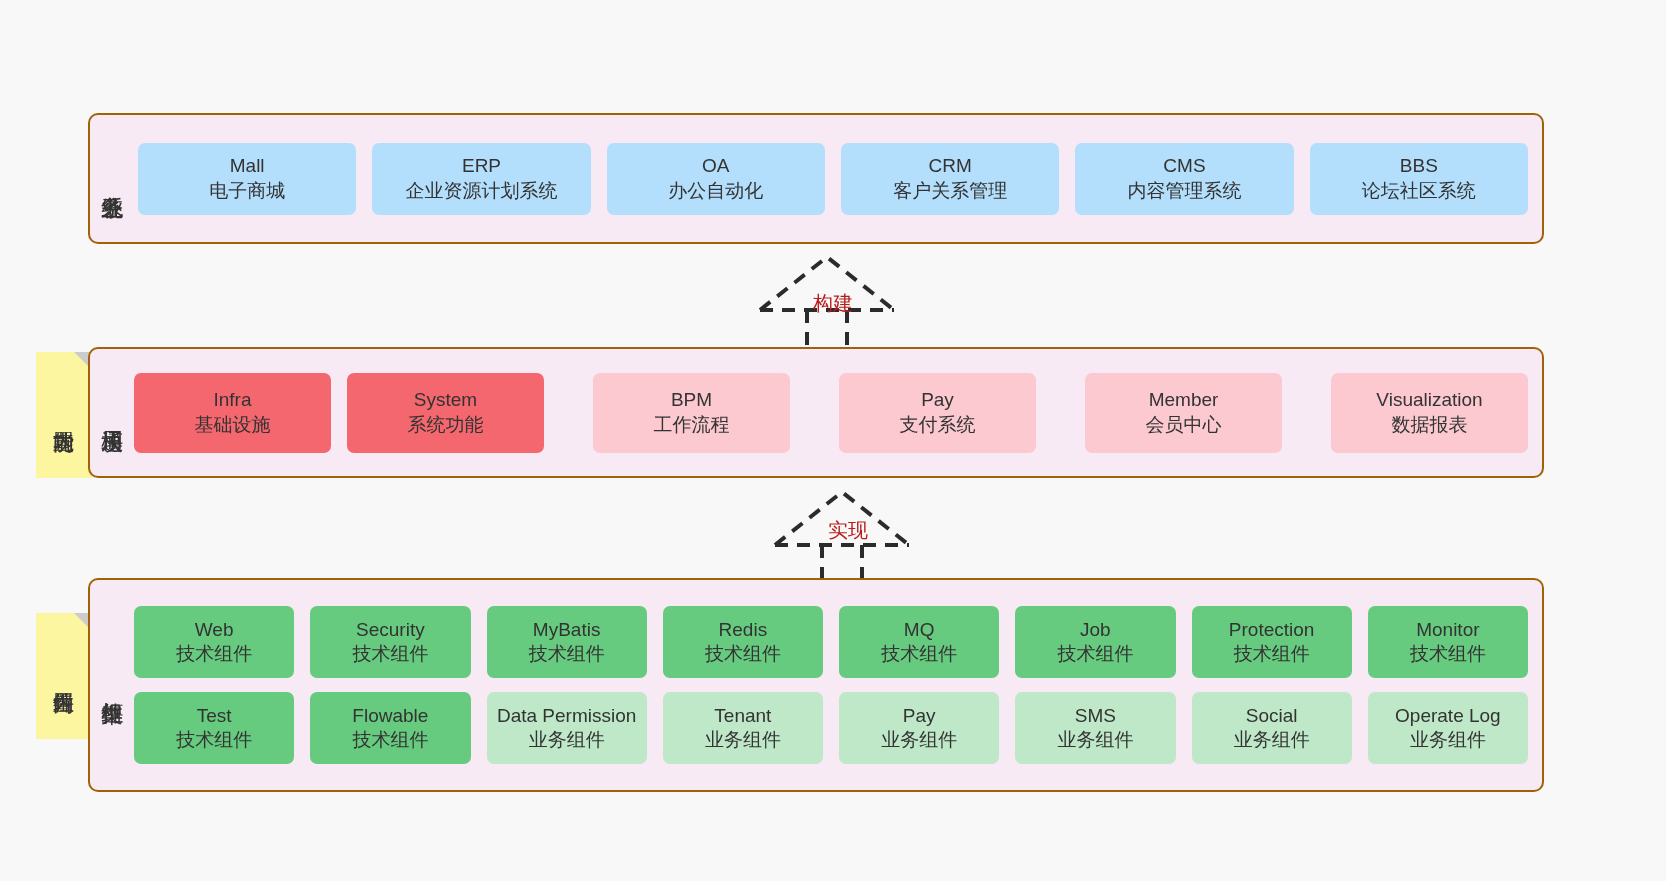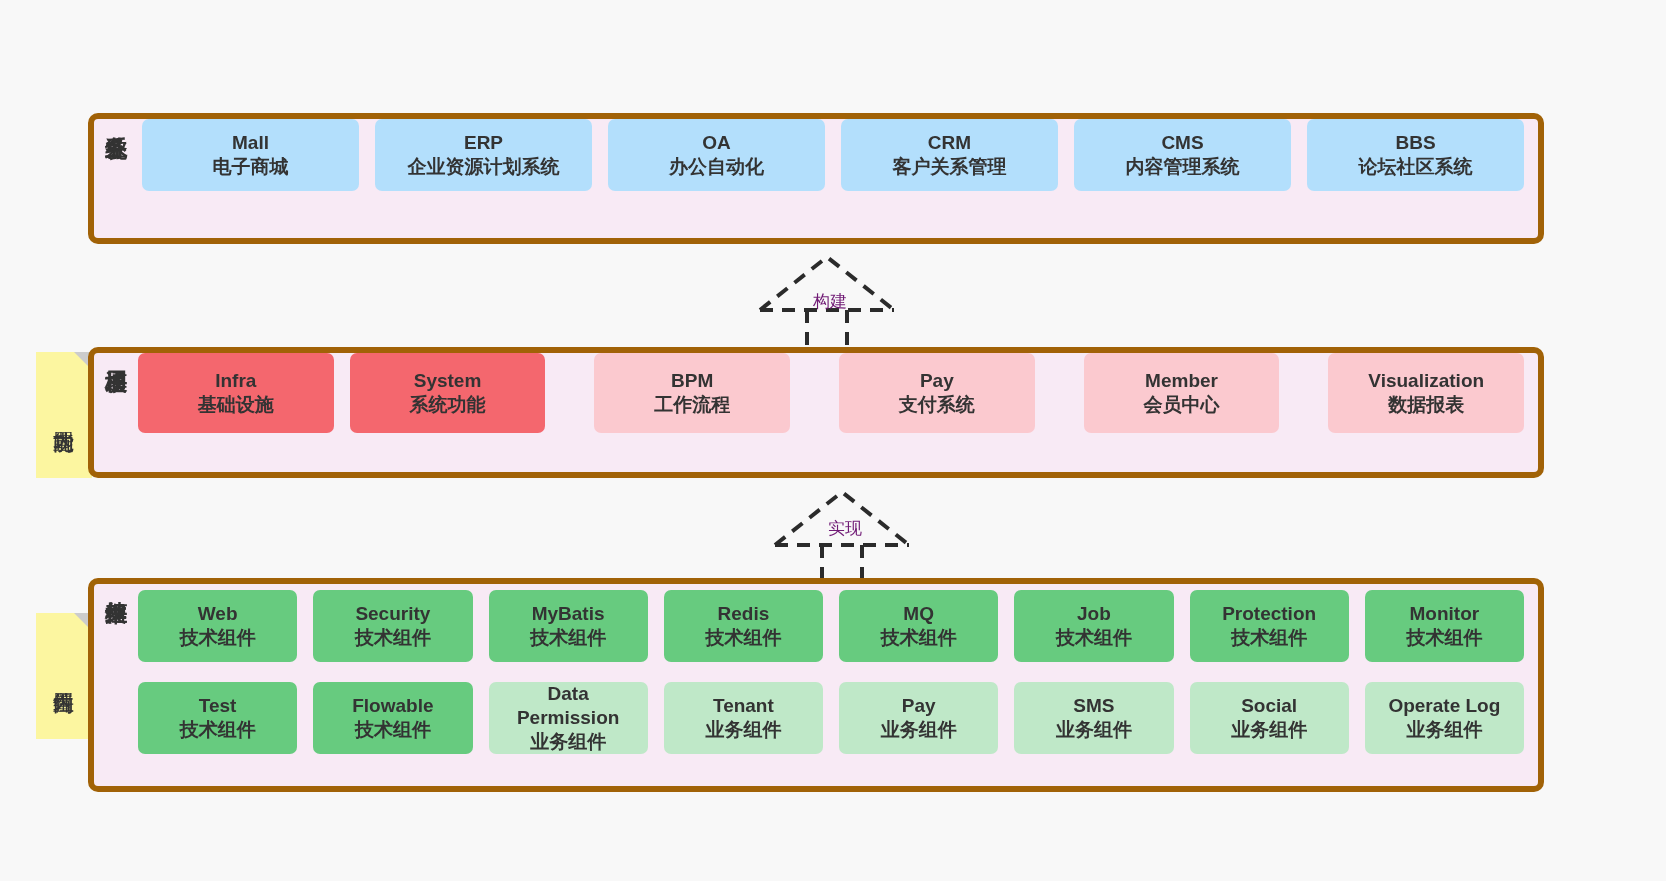--- a/index.html
+++ b/index.html
@@ -20,26 +20,25 @@
     position: relative;
     width: 1666px;
     height: 881px;
   }
 
   
   .layer {
     position: absolute;
     box-sizing: border-box;
     background: #f8eaf5;
-    border: 6px solid #a16207;
+    border: 2px solid #a16207;
     border-radius: 10px;
     display: flex;
     flex-direction: row;
-    align-items: flex-start;
-    font-weight: bold;
+    align-items: center;
   }
   .layer-title {
     flex: 0 0 auto;
     width: 44px;
     display: flex;
     align-items: center;
     justify-content: center;
     font-size: 22px;
     line-height: 1.12;
     letter-spacing: 0;
@@ -90,21 +89,21 @@
   .c-green-light { background: #bfe8c8; }
 
   
   #layer-business { left: 88px;  top: 113px; width: 1456px; height: 131px; }
   #layer-common   { left: 88px;  top: 347px; width: 1456px; height: 131px; }
   #layer-frame    { left: 88px;  top: 578px; width: 1456px; height: 214px; }
 
   #layer-business .layer-body { padding-left: 4px; }
   #layer-business .card { height: 72px; }
   #layer-common .card   { height: 80px; }
-  #layer-frame .card    { height: 72px; margin-top: 6px; }
+  #layer-frame .card    { height: 72px; }
 
   
   .note {
     position: absolute;
     box-sizing: border-box;
     width: 56px;
     background: #fcf6a0;
     display: flex;
     align-items: center;
     justify-content: center;
@@ -129,22 +128,22 @@
   #note-common { left: 36px; top: 352px; height: 126px; }
   #note-frame  { left: 36px; top: 613px; height: 126px; }
 
   
   .arrow-wrap {
     position: absolute;
     pointer-events: none;
   }
   .arrow-label {
     position: absolute;
-    font-size: 17px;
-    color: #701a75;
+    font-size: 20px;
+    color: #b91c1c;
     white-space: nowrap;
     user-select: none;
   }
   #arrow-build { left: 745px; top: 252px; width: 175px; height: 100px; }
   #arrow-build .arrow-label { left: 68px; top: 38px; }
   #arrow-impl  { left: 760px; top: 487px; width: 175px; height: 100px; }
   #arrow-impl  .arrow-label { left: 68px; top: 30px; }
 </style>
 </head>
 <body>

